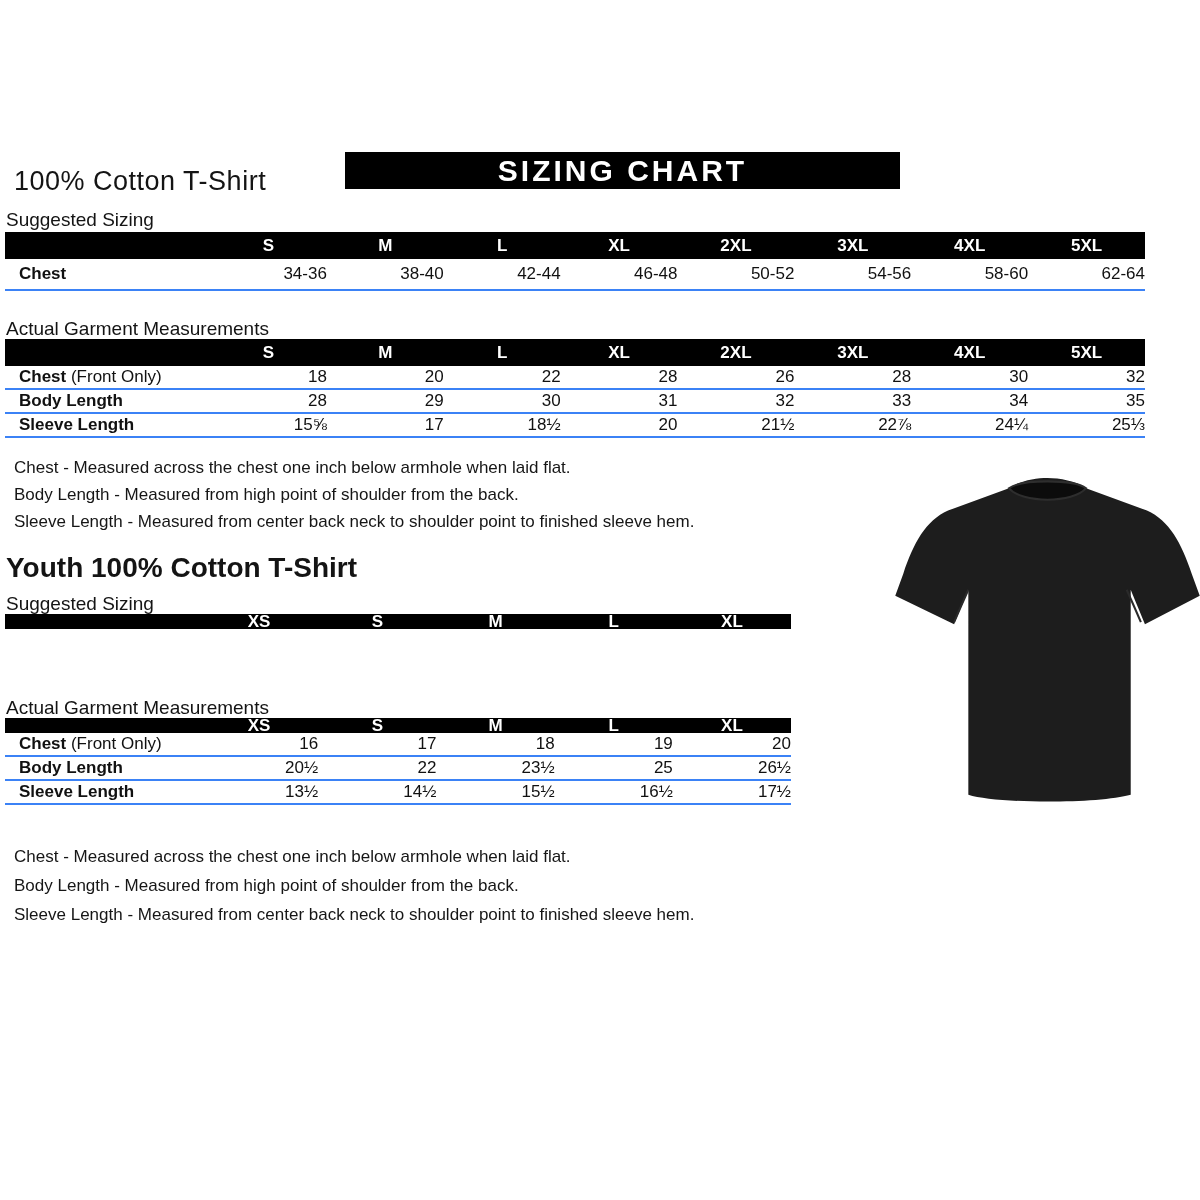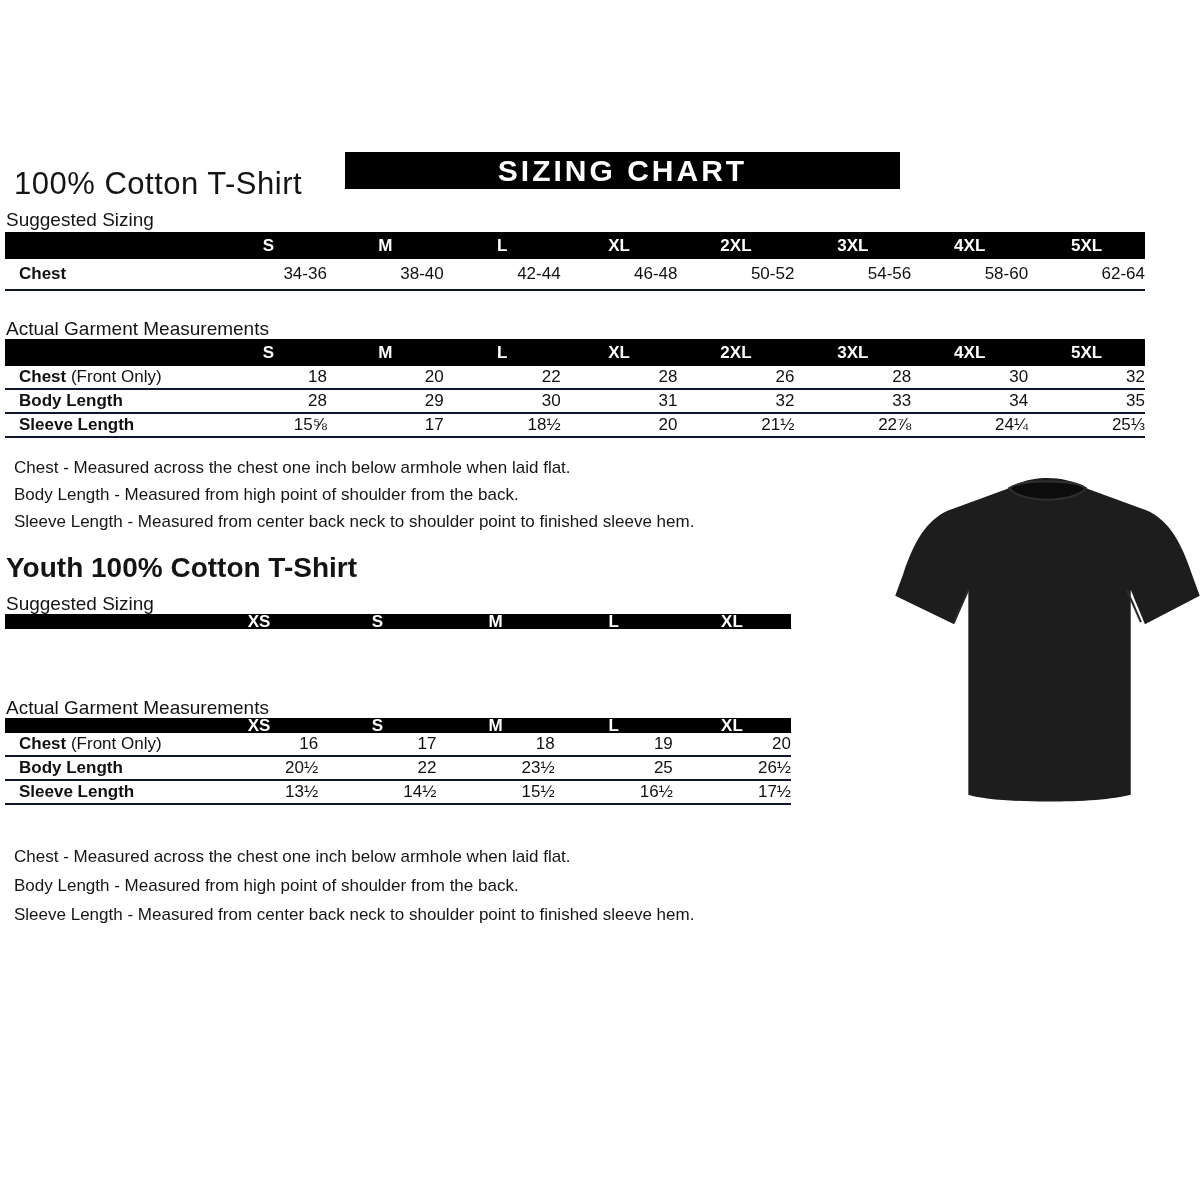--- a/index.html
+++ b/index.html
@@ -1,30 +1,30 @@
 <!DOCTYPE html>
 <html><head>
 <meta charset="utf-8">
 <style>
   * { margin:0; padding:0; box-sizing:border-box; }
   html,body { width:1200px; height:1200px; background:#fff; }
   body { font-family:"Liberation Sans","DejaVu Sans",sans-serif; color:#111; position:relative; }
   .abs { position:absolute; }
 
-  .page-title { font-size:31px; font-weight:400; color:#141414; letter-spacing:0.5px; }
+  .page-title { font-size:27px; font-weight:400; color:#141414; letter-spacing:0.5px; }
   .banner { background:#000; color:#fff; display:flex; align-items:center; justify-content:center;
             font-size:30px; font-weight:900; letter-spacing:3px; }
   .section-label { font-size:19px; color:#141414;text-align:center; }
   .youth-title { font-size:28px; font-weight:700; color:#141414; }
 
   
   .sizetable { width:100%; }
   .thead { display:flex; background:#000; color:#fff; align-items:center; }
   .th { flex:1; text-align:center; font-weight:700; font-size:17px; }
-  .trow { display:flex; align-items:center; border-bottom:2px solid #0f172a; }
+  .trow { display:flex; align-items:center; border-bottom:2px solid #3b82f6; }
   .td { flex:1; text-align:right; font-size:17px; color:#111; }
   .label-col { flex:0 0 var(--labelw); text-align:left; padding-left:14px; }
   .adult-t { --labelw:205px; }
   .youth-t { --labelw:195px; }
   .h27 .thead { height:27px; }
   .h26 .thead { height:15px; }
   .r32 .trow { height:32px; }
   .r28 .trow { height:24px; }
   .r30 .trow { height:30px; }
   .trow b { font-weight:700; }

